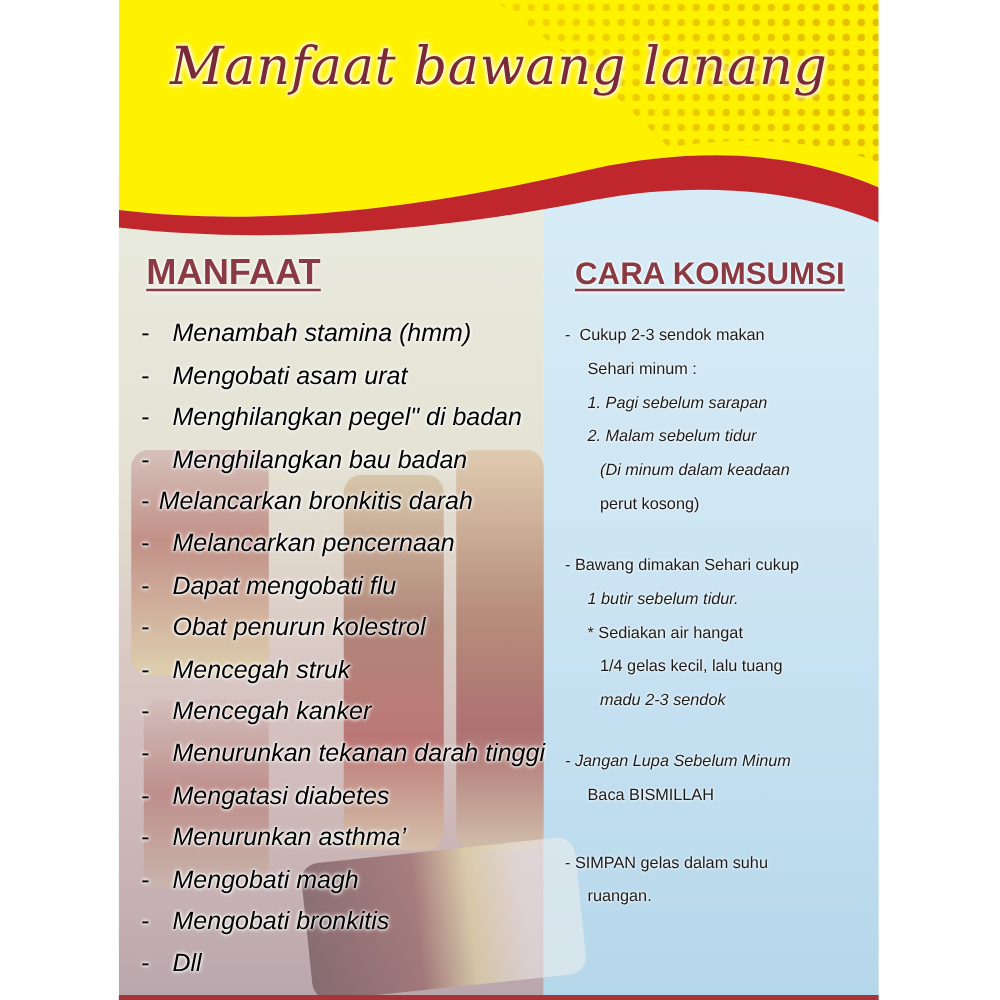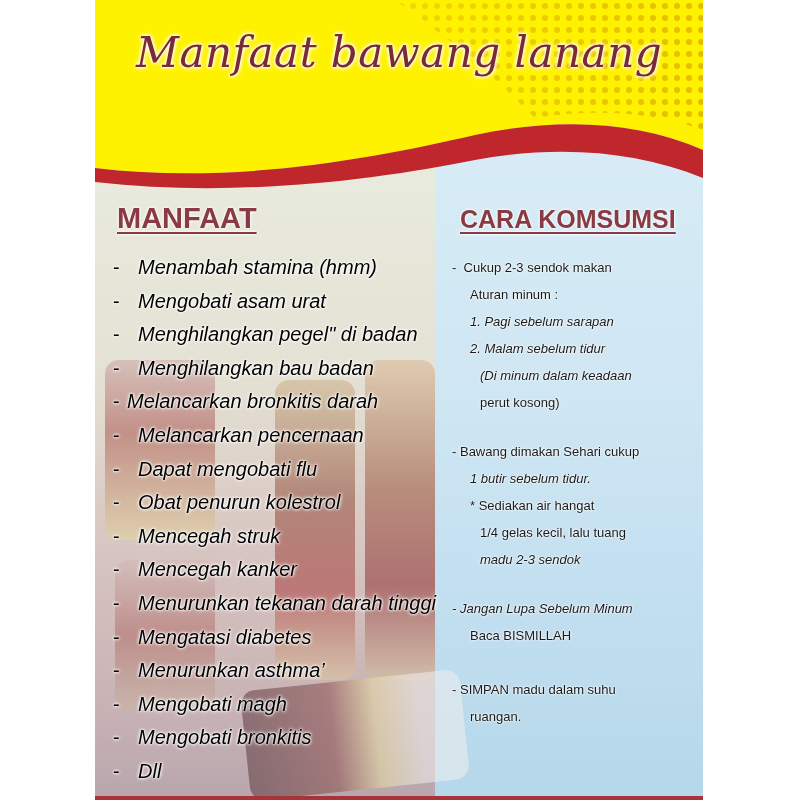--- a/index.html
+++ b/index.html
@@ -95,39 +95,39 @@
     <li><span class="dash">-</span><span>Menurunkan asthma’</span></li>
     <li><span class="dash">-</span><span>Mengobati magh</span></li>
     <li><span class="dash">-</span><span>Mengobati bronkitis</span></li>
     <li><span class="dash">-</span><span>Dll</span></li>
   </ul>
 
   <div class="sec-head sec-right">CARA KOMSUMSI</div>
 
   <div class="right-block" style="top:254px">
     <span class="ln"><span>-</span>&nbsp;&nbsp;<span>Cukup 2-3 sendok makan</span></span>
-    <span class="ln ind1">Aturan minum :</span>
+    <span class="ln ind1">Sehari minum :</span>
     <span class="ln ind1 it">1. Pagi sebelum sarapan</span>
     <span class="ln ind1 it">2. Malam sebelum tidur</span>
     <span class="ln ind2 it">(Di minum dalam keadaan</span>
     <span class="ln ind2">perut kosong)</span>
   </div>
 
   <div class="right-block" style="top:438px">
     <span class="ln"><span>-</span>&nbsp;<span>Bawang dimakan Sehari cukup</span></span>
     <span class="ln ind1 it">1 butir sebelum tidur.</span>
     <span class="ln ind1">*  Sediakan air hangat</span>
     <span class="ln ind2">1/4 gelas kecil, lalu tuang</span>
     <span class="ln ind2 it">madu 2-3 sendok</span>
   </div>
 
   <div class="right-block" style="top:595px">
     <span class="ln it"><span>-</span>&nbsp;<span>Jangan Lupa Sebelum Minum</span></span>
     <span class="ln ind1">Baca BISMILLAH</span>
   </div>
 
   <div class="right-block" style="top:676px">
-    <span class="ln"><span>-</span>&nbsp;<span>SIMPAN madu dalam suhu</span></span>
+    <span class="ln"><span>-</span>&nbsp;<span>SIMPAN gelas dalam suhu</span></span>
     <span class="ln ind1">ruangan.</span>
   </div>
 
   <div class="bottom-bar"></div>
 </div>
 
 </body></html>

